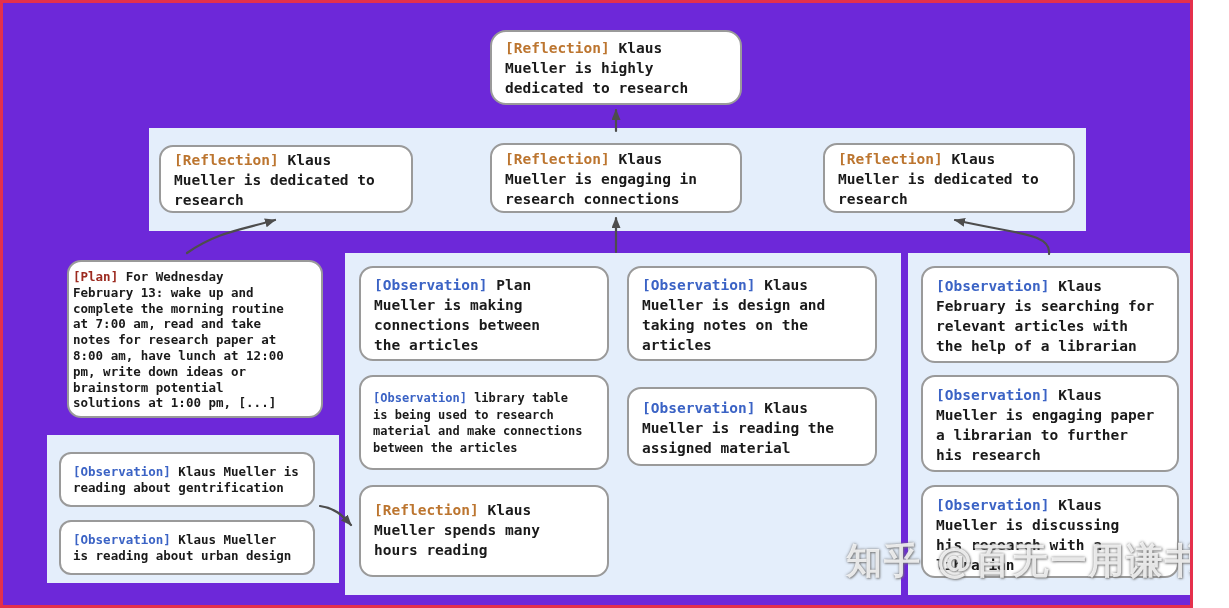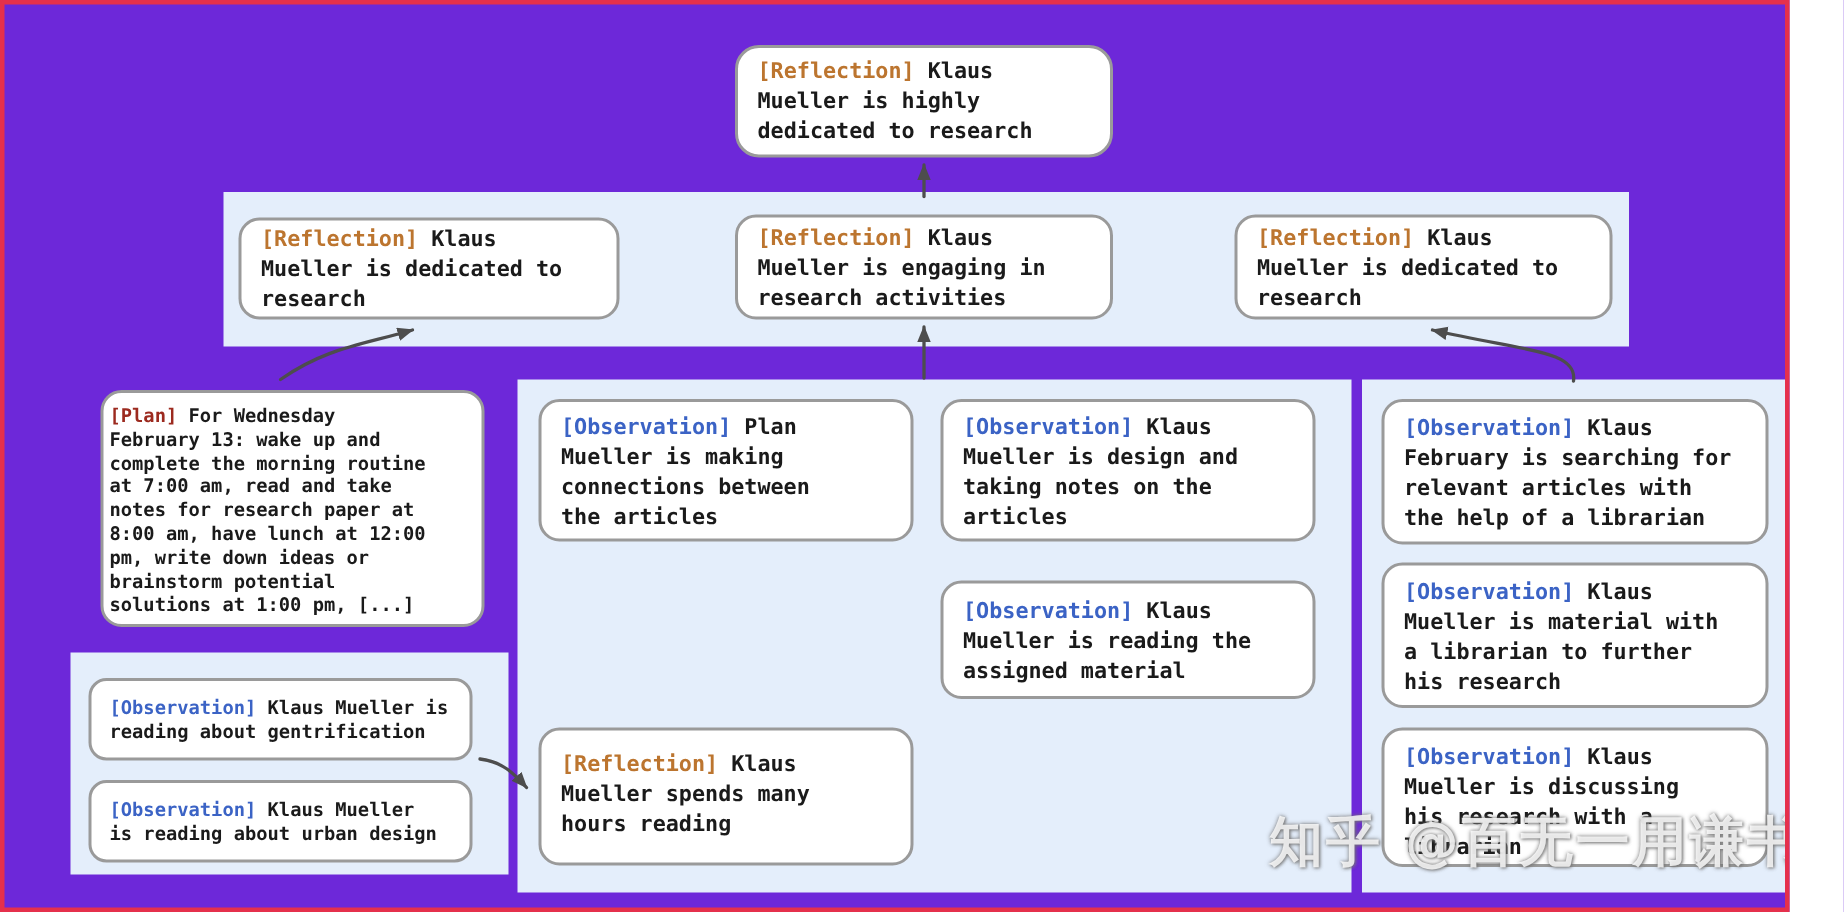--- a/index.html
+++ b/index.html
@@ -85,21 +85,21 @@
 
   <div class="node fs-lg n-refl">
     <span class="t-reflection">[Reflection]</span><span class="body"> Klaus
 Mueller is dedicated to
 research</span>
   </div>
 
   <div class="node fs-lg n-refm">
     <span class="t-reflection">[Reflection]</span><span class="body"> Klaus
 Mueller is engaging in
-research activities</span>
+research connections</span>
   </div>
 
   <div class="node fs-lg n-refr">
     <span class="t-reflection">[Reflection]</span><span class="body"> Klaus
 Mueller is dedicated to
 research</span>
   </div>
 
   <div class="node fs-md n-plan">
     <span class="t-plan">[Plan]</span><span class="body"> For Wednesday
@@ -123,20 +123,26 @@
 is reading about urban design</span>
   </div>
 
   <div class="node fs-lg n-a1">
     <span class="t-observation">[Observation]</span><span class="body"> Plan
 Mueller is making
 connections between
 the articles</span>
   </div>
 
+  <div class="node fs-sm n-a2">
+    <span class="t-observation">[Observation]</span><span class="body"> library table
+is being used to research
+material and make connections
+between the articles</span>
+  </div>
 
   <div class="node fs-lg n-a3">
     <span class="t-reflection">[Reflection]</span><span class="body"> Klaus
 Mueller spends many
 hours reading</span>
   </div>
 
   <div class="node fs-lg n-b1">
     <span class="t-observation">[Observation]</span><span class="body"> Klaus
 Mueller is design and
@@ -153,21 +159,21 @@
 
   <div class="node fs-lg n-r1">
     <span class="t-observation">[Observation]</span><span class="body"> Klaus
 February is searching for
 relevant articles with
 the help of a librarian</span>
   </div>
 
   <div class="node fs-lg n-r2">
     <span class="t-observation">[Observation]</span><span class="body"> Klaus
-Mueller is material with
+Mueller is engaging paper
 a librarian to further
 his research</span>
   </div>
 
   <div class="node fs-lg n-r3">
     <span class="t-observation">[Observation]</span><span class="body"> Klaus
 Mueller is discussing
 his research with a
 librarian</span>
   </div>

